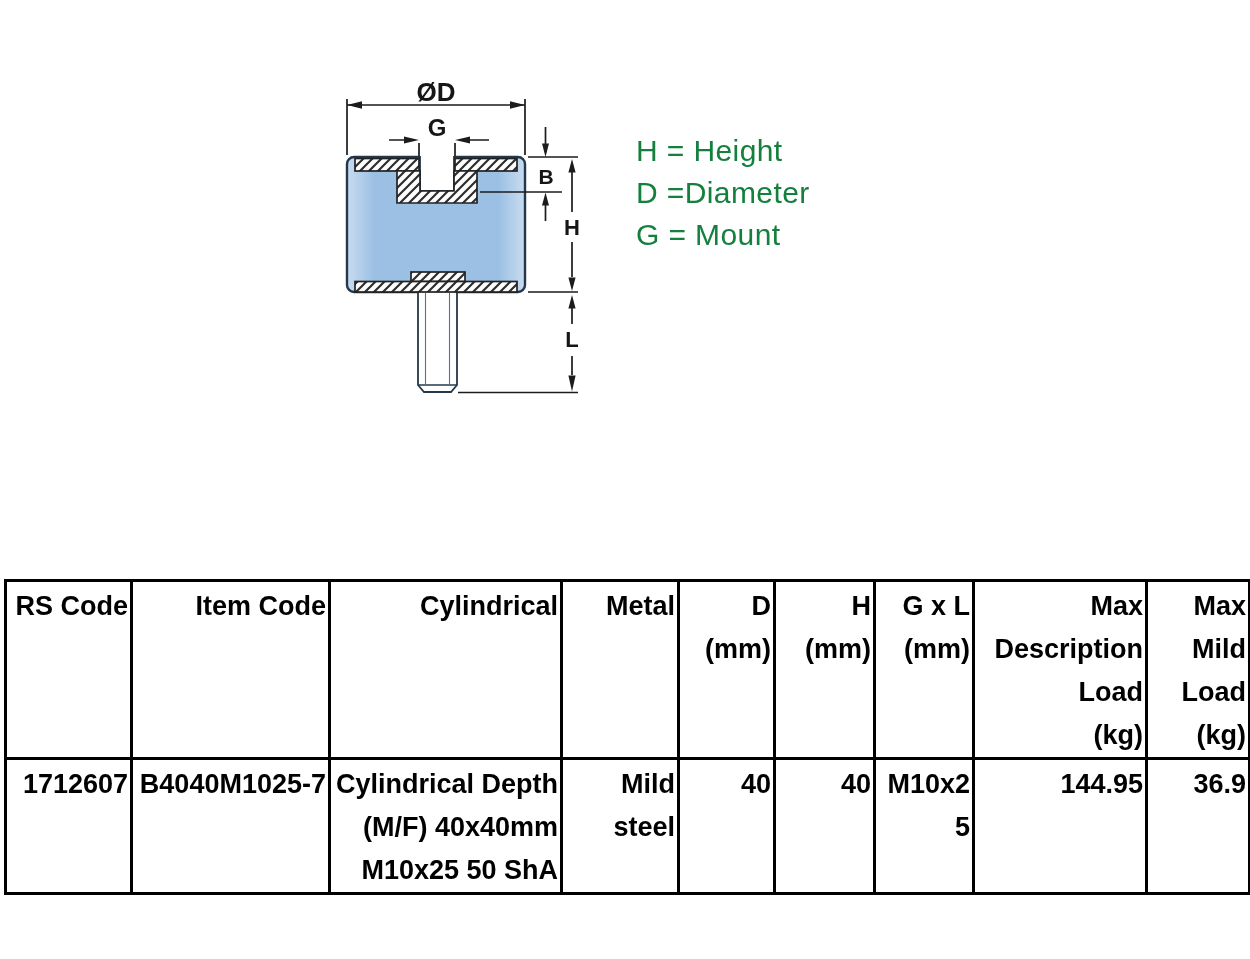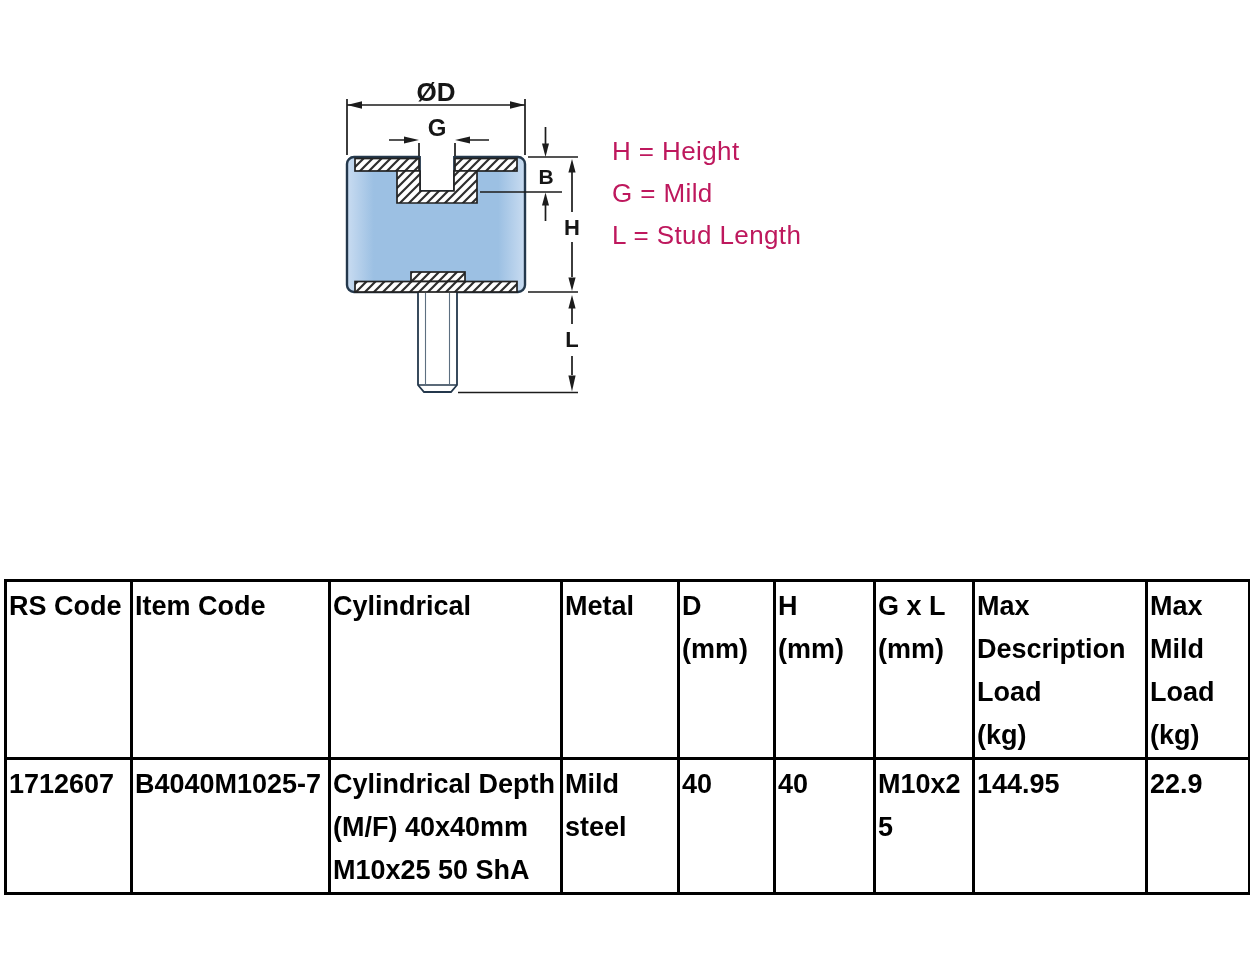--- a/index.html
+++ b/index.html
@@ -5,29 +5,29 @@
   html,body{margin:0;padding:0;}
   body{
     width:1250px;height:959px;background:#ffffff;position:relative;
     font-family:"Liberation Sans", sans-serif;color:#111;
     overflow:hidden;
   }
   .drawing-svg{position:absolute;left:0;top:0;}
   .legend{position:absolute;left:612px;top:130px;}
   .legend-item{
     height:42px;display:flex;align-items:center;
-    font-size:26px;letter-spacing:0.4px;color:#be185d;white-space:pre;
+    font-size:30px;letter-spacing:0.4px;color:#15803d;white-space:pre;margin-left:24px;
   }
   .spec-table-wrap{position:absolute;left:4px;top:579px;width:1244px;}
   table.spec{
     border-collapse:collapse;table-layout:fixed;width:1244px;
     font-size:27px;color:#000;
   }
   table.spec th, table.spec td{
-    border:3px solid #000;vertical-align:top;text-align:left;
+    border:3px solid #000;vertical-align:top;text-align:right;
     padding:3px 2px 0 2px;overflow:hidden;
   }
   table.spec th{font-weight:bold;height:167px;}
   table.spec td{font-weight:bold;height:125px;}
   .cline{line-height:43px;white-space:nowrap;}
   svg text{font-family:"Liberation Sans", sans-serif;font-weight:bold;fill:#161616;}
 </style>
 </head>
 <body>
 
@@ -90,22 +90,22 @@
   </g>
   <text x="436" y="101" font-size="26" text-anchor="middle">ØD</text>
   <text x="437" y="136" font-size="24" text-anchor="middle">G</text>
   <text x="546" y="184" font-size="21" text-anchor="middle">B</text>
   <text x="572" y="235" font-size="22" text-anchor="middle">H</text>
   <text x="572" y="347" font-size="22" text-anchor="middle">L</text>
 </svg>
 
 <div class="legend">
   <div class="legend-item">H = Height</div>
-  <div class="legend-item">G = Mild</div>
-  <div class="legend-item">L = Stud Length</div>
+  <div class="legend-item">D =Diameter</div>
+  <div class="legend-item">G = Mount</div>
 </div>
 
 <div class="spec-table-wrap">
 <table class="spec">
   <colgroup>
     <col style="width:126px">
         <col style="width:198px">
         <col style="width:232px">
     <col style="width:117px">
         <col style="width:96px">
@@ -176,18 +176,18 @@
       <div class="cline">40</div>
     </td>
     <td>
       <div class="cline">M10x2</div>
       <div class="cline">5</div>
     </td>
     <td>
       <div class="cline">144.95</div>
     </td>
     <td>
-      <div class="cline">22.9</div>
+      <div class="cline">36.9</div>
     </td>
   </tr>
 </tbody>
     </table>
 </div>
 
 </body></html>

